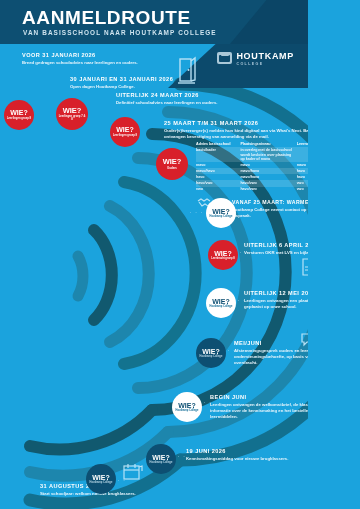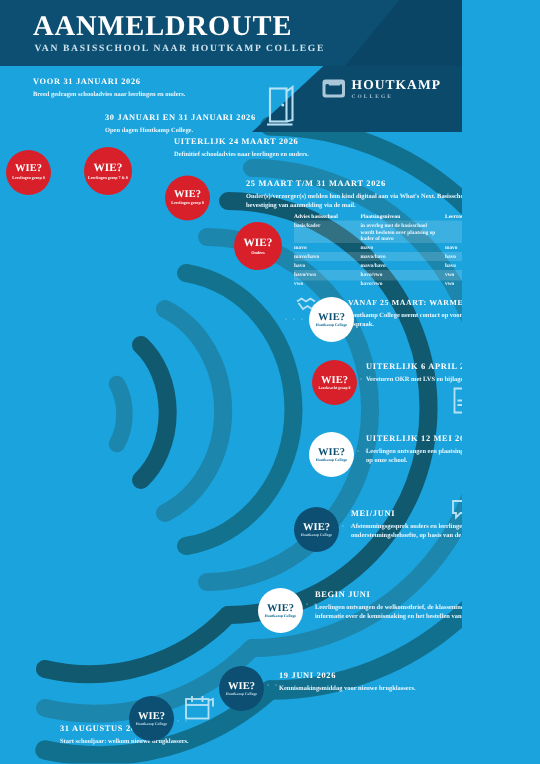--- a/index.html
+++ b/index.html
@@ -1,36 +1,36 @@
 <!DOCTYPE html>
 <html><head>
 <meta charset="utf-8">
 <style>
   html,body{margin:0;padding:0;}
   body{
     width:360px;height:509px;overflow:hidden;
     font-family:"Liberation Sans",sans-serif;
     background:#1ba3dd;position:relative;
   }
-  #stage{position:absolute;inset:0;width:308px;height:509px;overflow:hidden;font-family:Liberation Serif, serif;}
+  #stage{position:absolute;inset:0;width:308px;height:509px;overflow:hidden;}
 
   
   .header{position:absolute;left:0;top:0;width:360px;height:44px;
     background:#0d4f72;overflow:hidden;}
   .header .wedge{position:absolute;right:0;top:0;width:130px;height:44px;
     background:#0b4566;clip-path:polygon(28% 0,100% 0,100% 100%,0 100%);}
   .h-title{position:absolute;left:22px;top:8px;color:#ffffff;
     font-size:19px;font-weight:bold;letter-spacing:.6px;line-height:1;}
   .h-sub{position:absolute;left:23px;top:30px;color:#cfe4ef;
     font-size:6.4px;font-weight:bold;letter-spacing:1.1px;line-height:1;}
 
   
   .logoband{position:absolute;right:0;top:44px;width:140px;height:44px;
     background:#0c4a6c;clip-path:polygon(34% 0,100% 0,100% 100%,0 100%);}
-  .logo{position:absolute;right:14px;top:52px;display:flex;align-items:center;gap:4px;}
+  .logo{position:absolute;right:14px;top:52px;display:flex;align-items:flex-start;gap:4px;}
   .logo-mark{width:15px;height:12px;border-radius:2px;background:#b8d3e2;
     position:relative;opacity:.92;}
   .logo-mark:before{content:"";position:absolute;left:2px;top:3px;right:2px;bottom:2px;
     background:#0c4a6c;border-radius:1px;}
   .logo-mark:after{content:"";position:absolute;left:3.5px;top:1px;width:8px;height:3px;
     background:#b8d3e2;border-radius:1px;}
   .logo-txt{line-height:1;}
   .logo-name{color:#ffffff;font-size:9px;font-weight:bold;letter-spacing:.7px;}
   .logo-sub{color:#a9c6d8;font-size:3.6px;font-weight:bold;letter-spacing:1.4px;
     margin-top:1.5px;}

